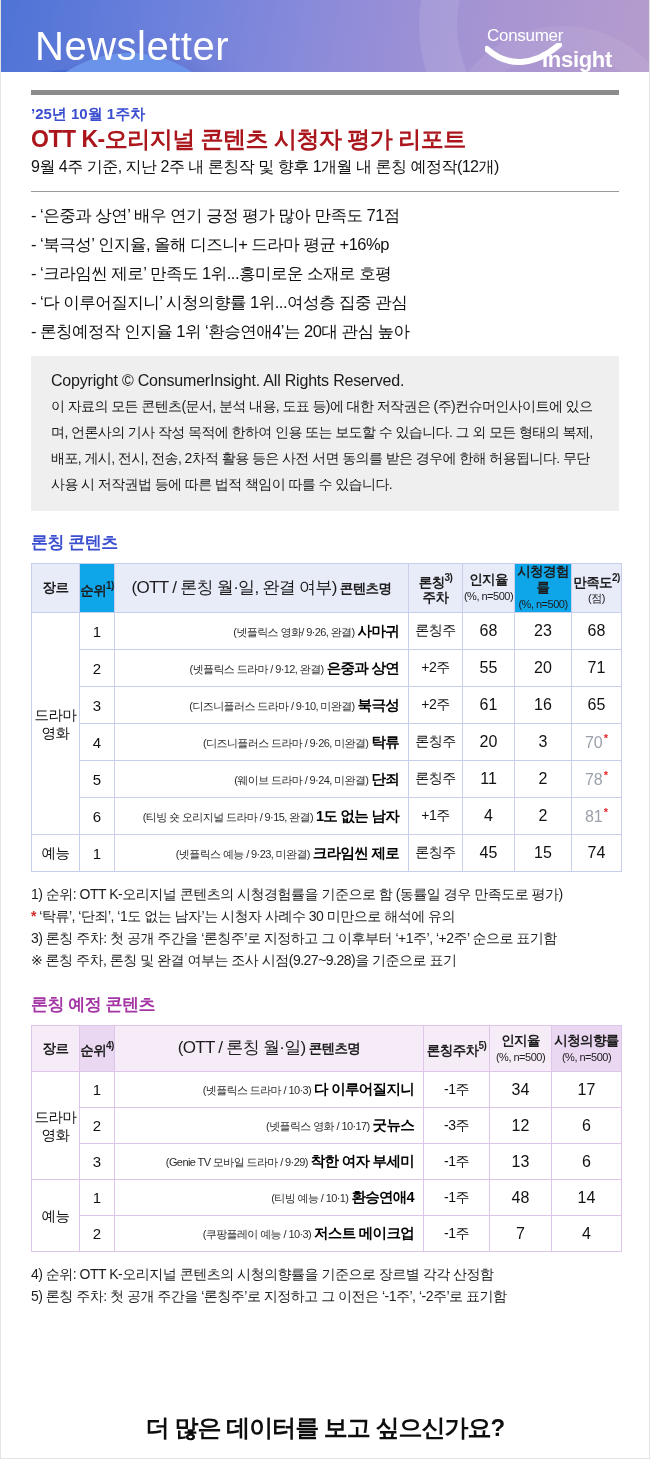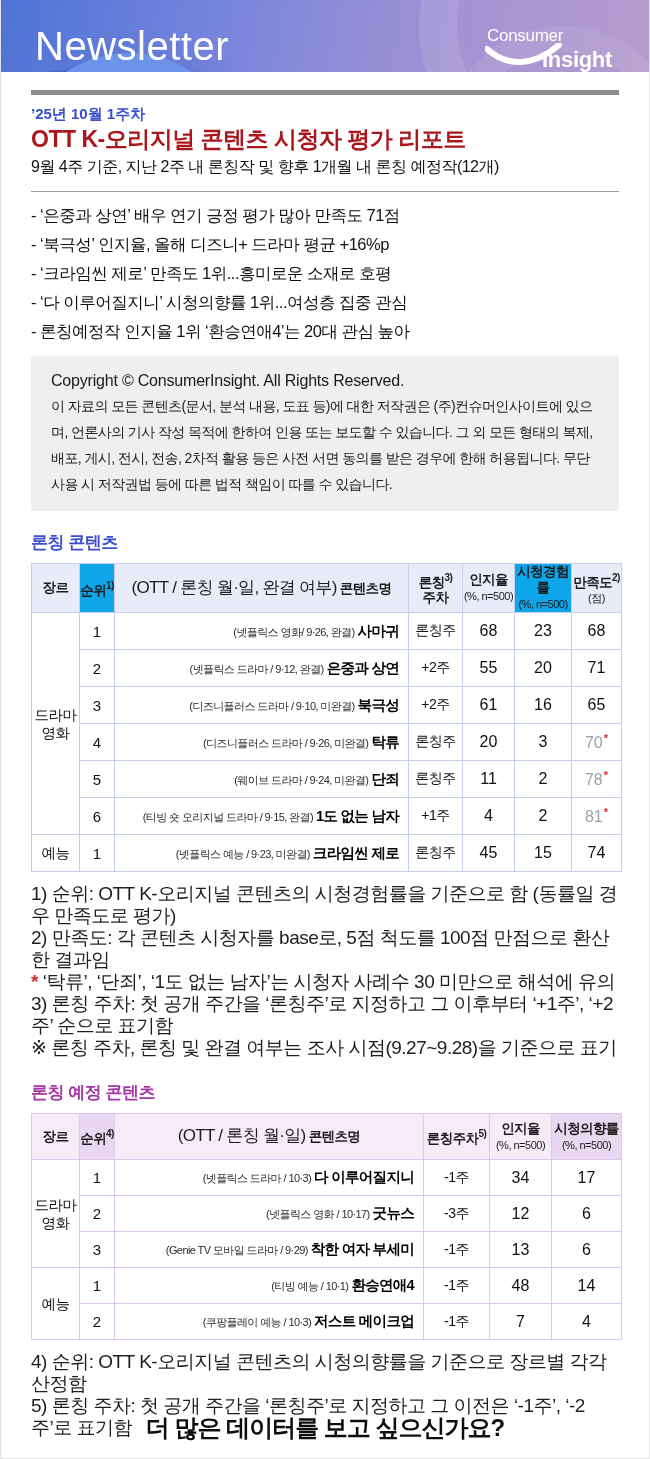--- a/index.html
+++ b/index.html
@@ -69,21 +69,21 @@
   td.rank-cell { font-size:15px; }
   td.content-cell { text-align:right; padding-right:9px; white-space:nowrap; overflow:hidden; }
   td.content-cell .meta { font-size:11px; color:#2b2b2b; letter-spacing:-.6px; }
   td.content-cell .ctitle { font-size:14.5px; font-weight:bold; color:#000; letter-spacing:-.7px; margin-left:3px; }
   td.week-cell { font-size:14px; letter-spacing:-.5px; }
   td.num-cell { font-size:16px; }
   td .muted { color:#9aa1ab; }
   td .star { color:#e4262b; font-weight:bold; font-size:11px; vertical-align:super; margin-left:1px; }
 
   .footnotes { margin-top:11px; }
-  .footnotes div { font-size:19px; color:#1e1e1e; line-height:22px; letter-spacing:-.5px; }
+  .footnotes div { font-size:14px; color:#1e1e1e; line-height:22px; letter-spacing:-.5px; }
   .red-mark { color:#d42a2a; font-weight:bold; }
 
   .cta { position:absolute; left:0; right:0; bottom:14px; text-align:center;
     font-size:24px; font-weight:bold; color:#0d0d0d; letter-spacing:-1px; }
 </style>
 </head>
 <body>
 
 <div class="page">
 
@@ -204,21 +204,20 @@
             <td class="week-cell">론칭주</td>
             <td class="num-cell">45</td>
             <td class="num-cell">15</td>
             <td class="num-cell">74</td>
           </tr>
         </tbody>
     </table>
 
     <div class="footnotes">
       <div>1) 순위: OTT K-오리지널 콘텐츠의 시청경험률을 기준으로 함 (동률일 경우 만족도로 평가)</div>
-      <div>2) 만족도: 각 콘텐츠 시청자를 base로, 5점 척도를 100점 만점으로 환산한 결과임</div>
       <div><span class="red-mark">*</span> <span>‘탁류’, ‘단죄’, ‘1도 없는 남자’는 시청자 사례수 30 미만으로 해석에 유의</span></div>
       <div>3) 론칭 주차: 첫 공개 주간을 ‘론칭주’로 지정하고 그 이후부터 ‘+1주’, ‘+2주’ 순으로 표기함</div>
       <div>※ 론칭 주차, 론칭 및 완결 여부는 조사 시점(9.27~9.28)을 기준으로 표기</div>
     </div>
 
     <div class="section-title purple" style="margin-top:22px;">론칭 예정 콘텐츠</div>
 
     <table class="t2">
       <colgroup>
         <col style="width:48px">

